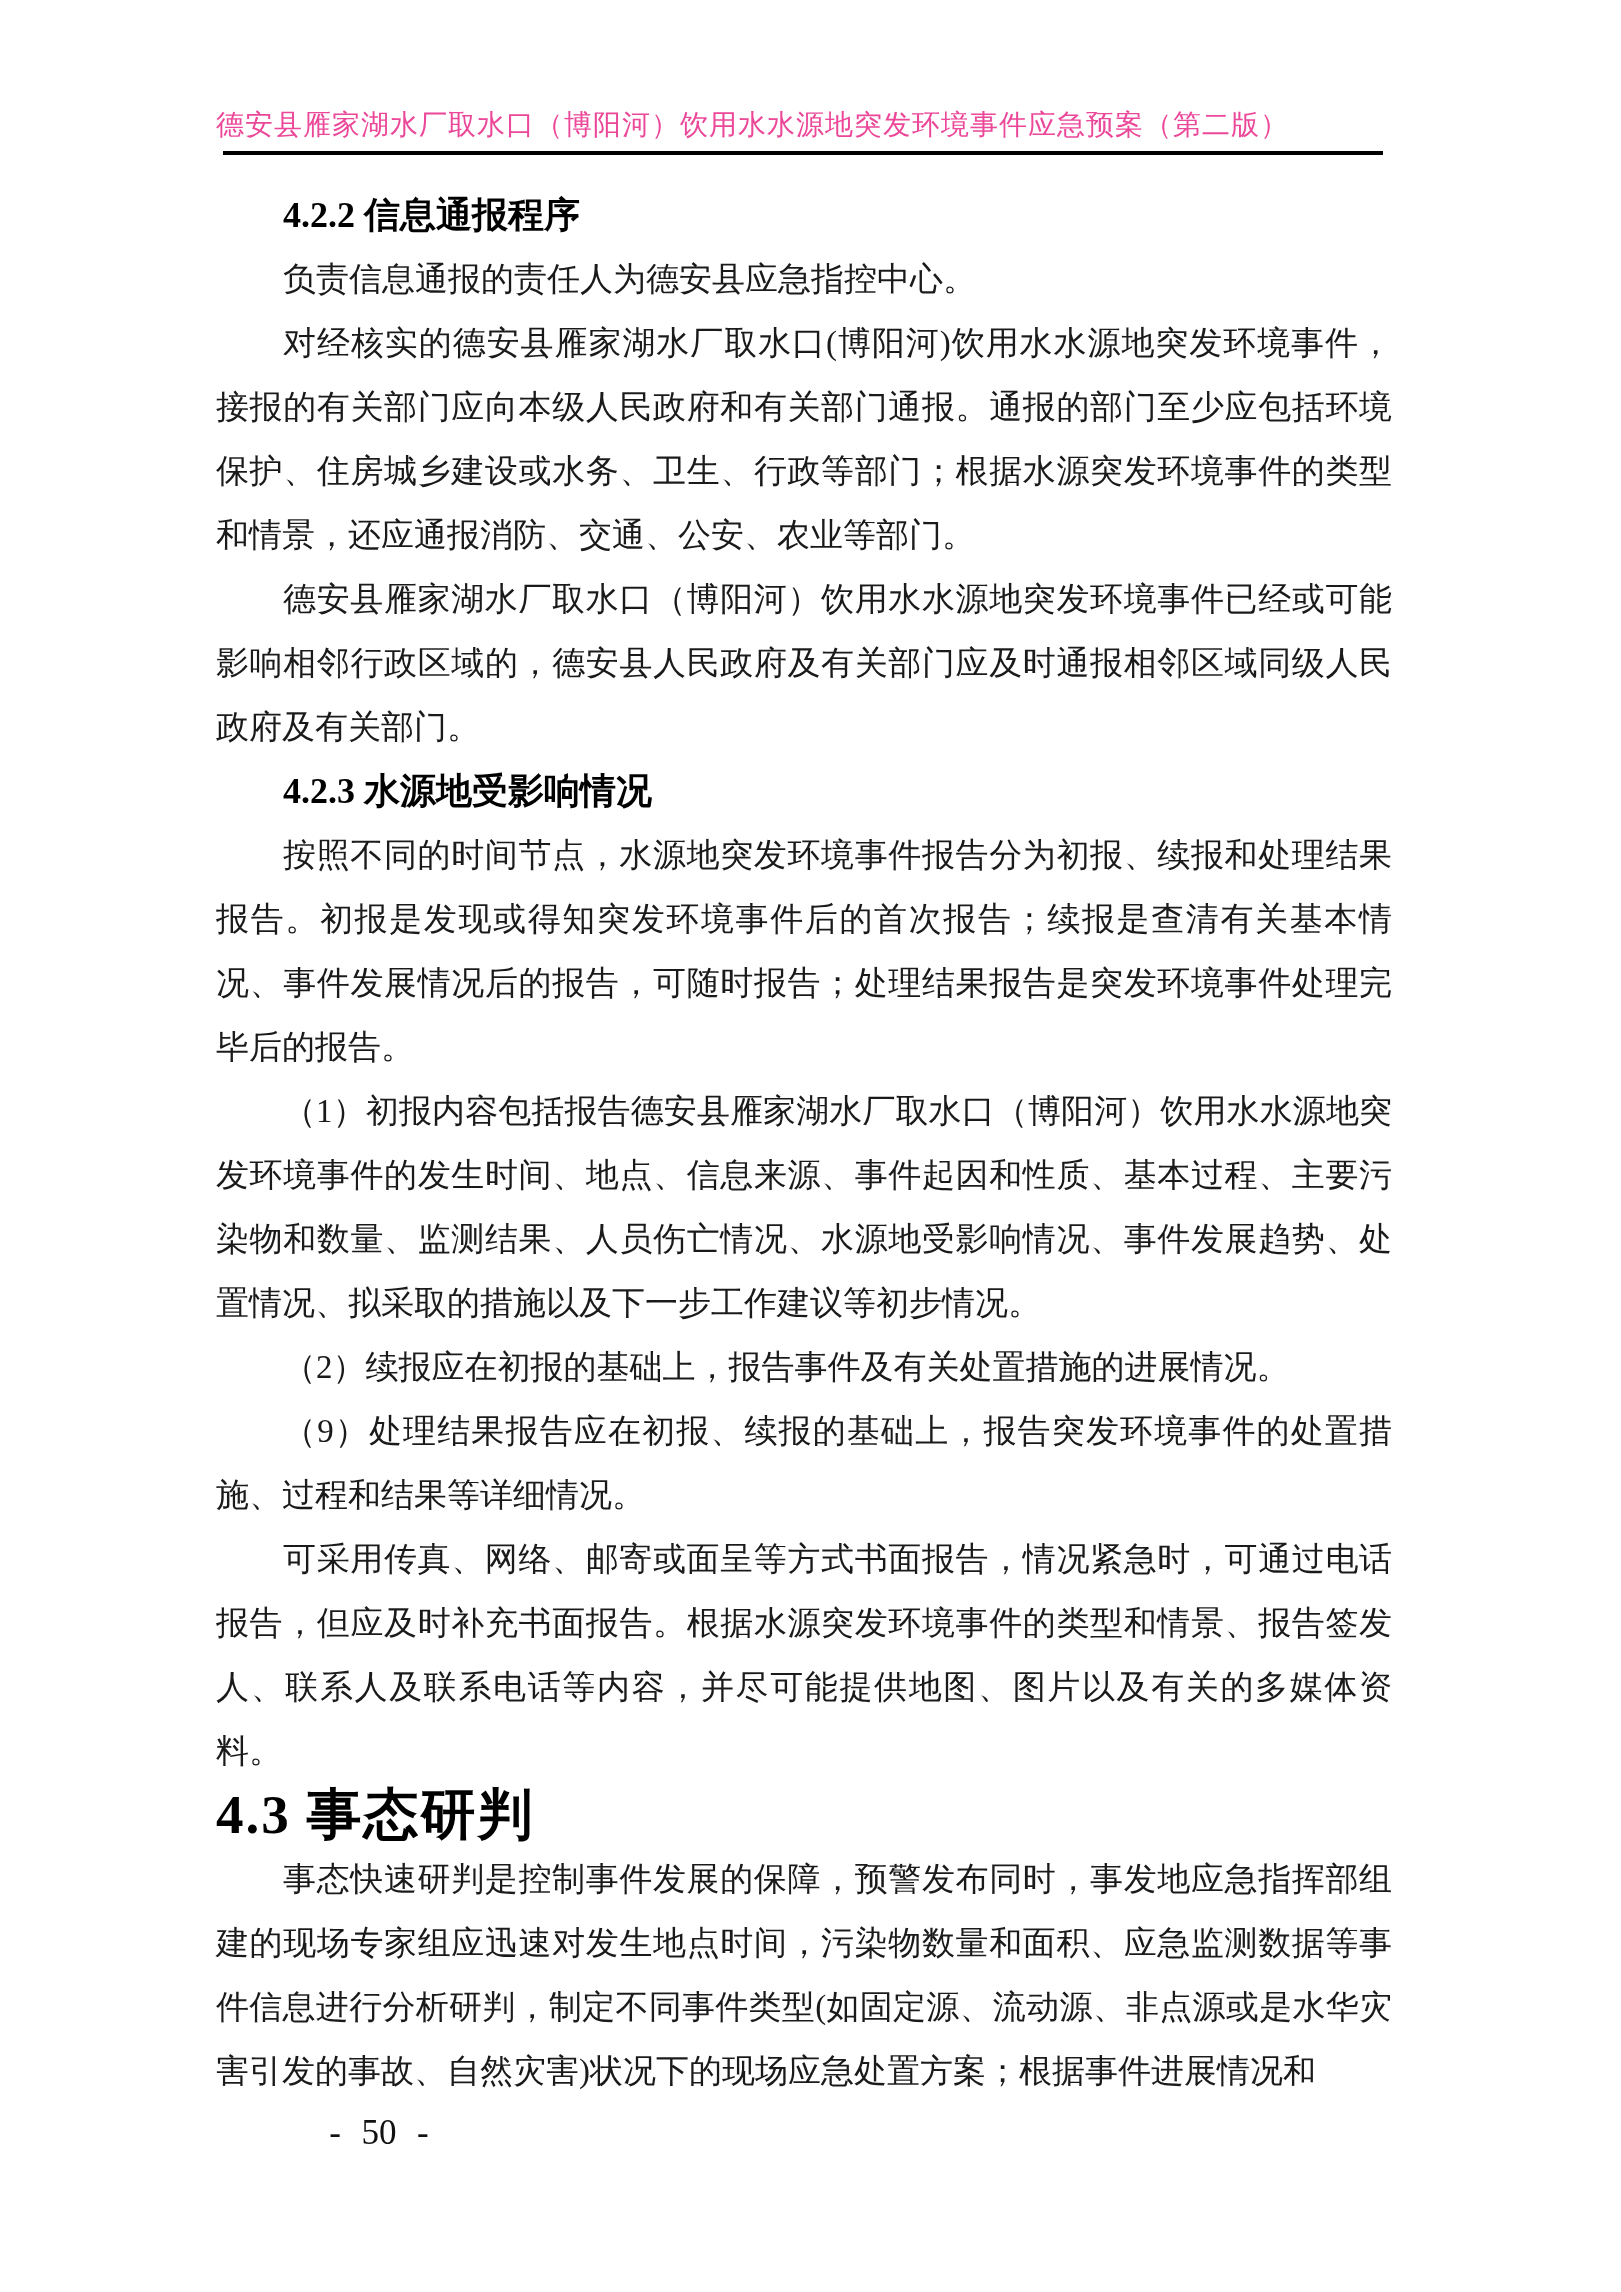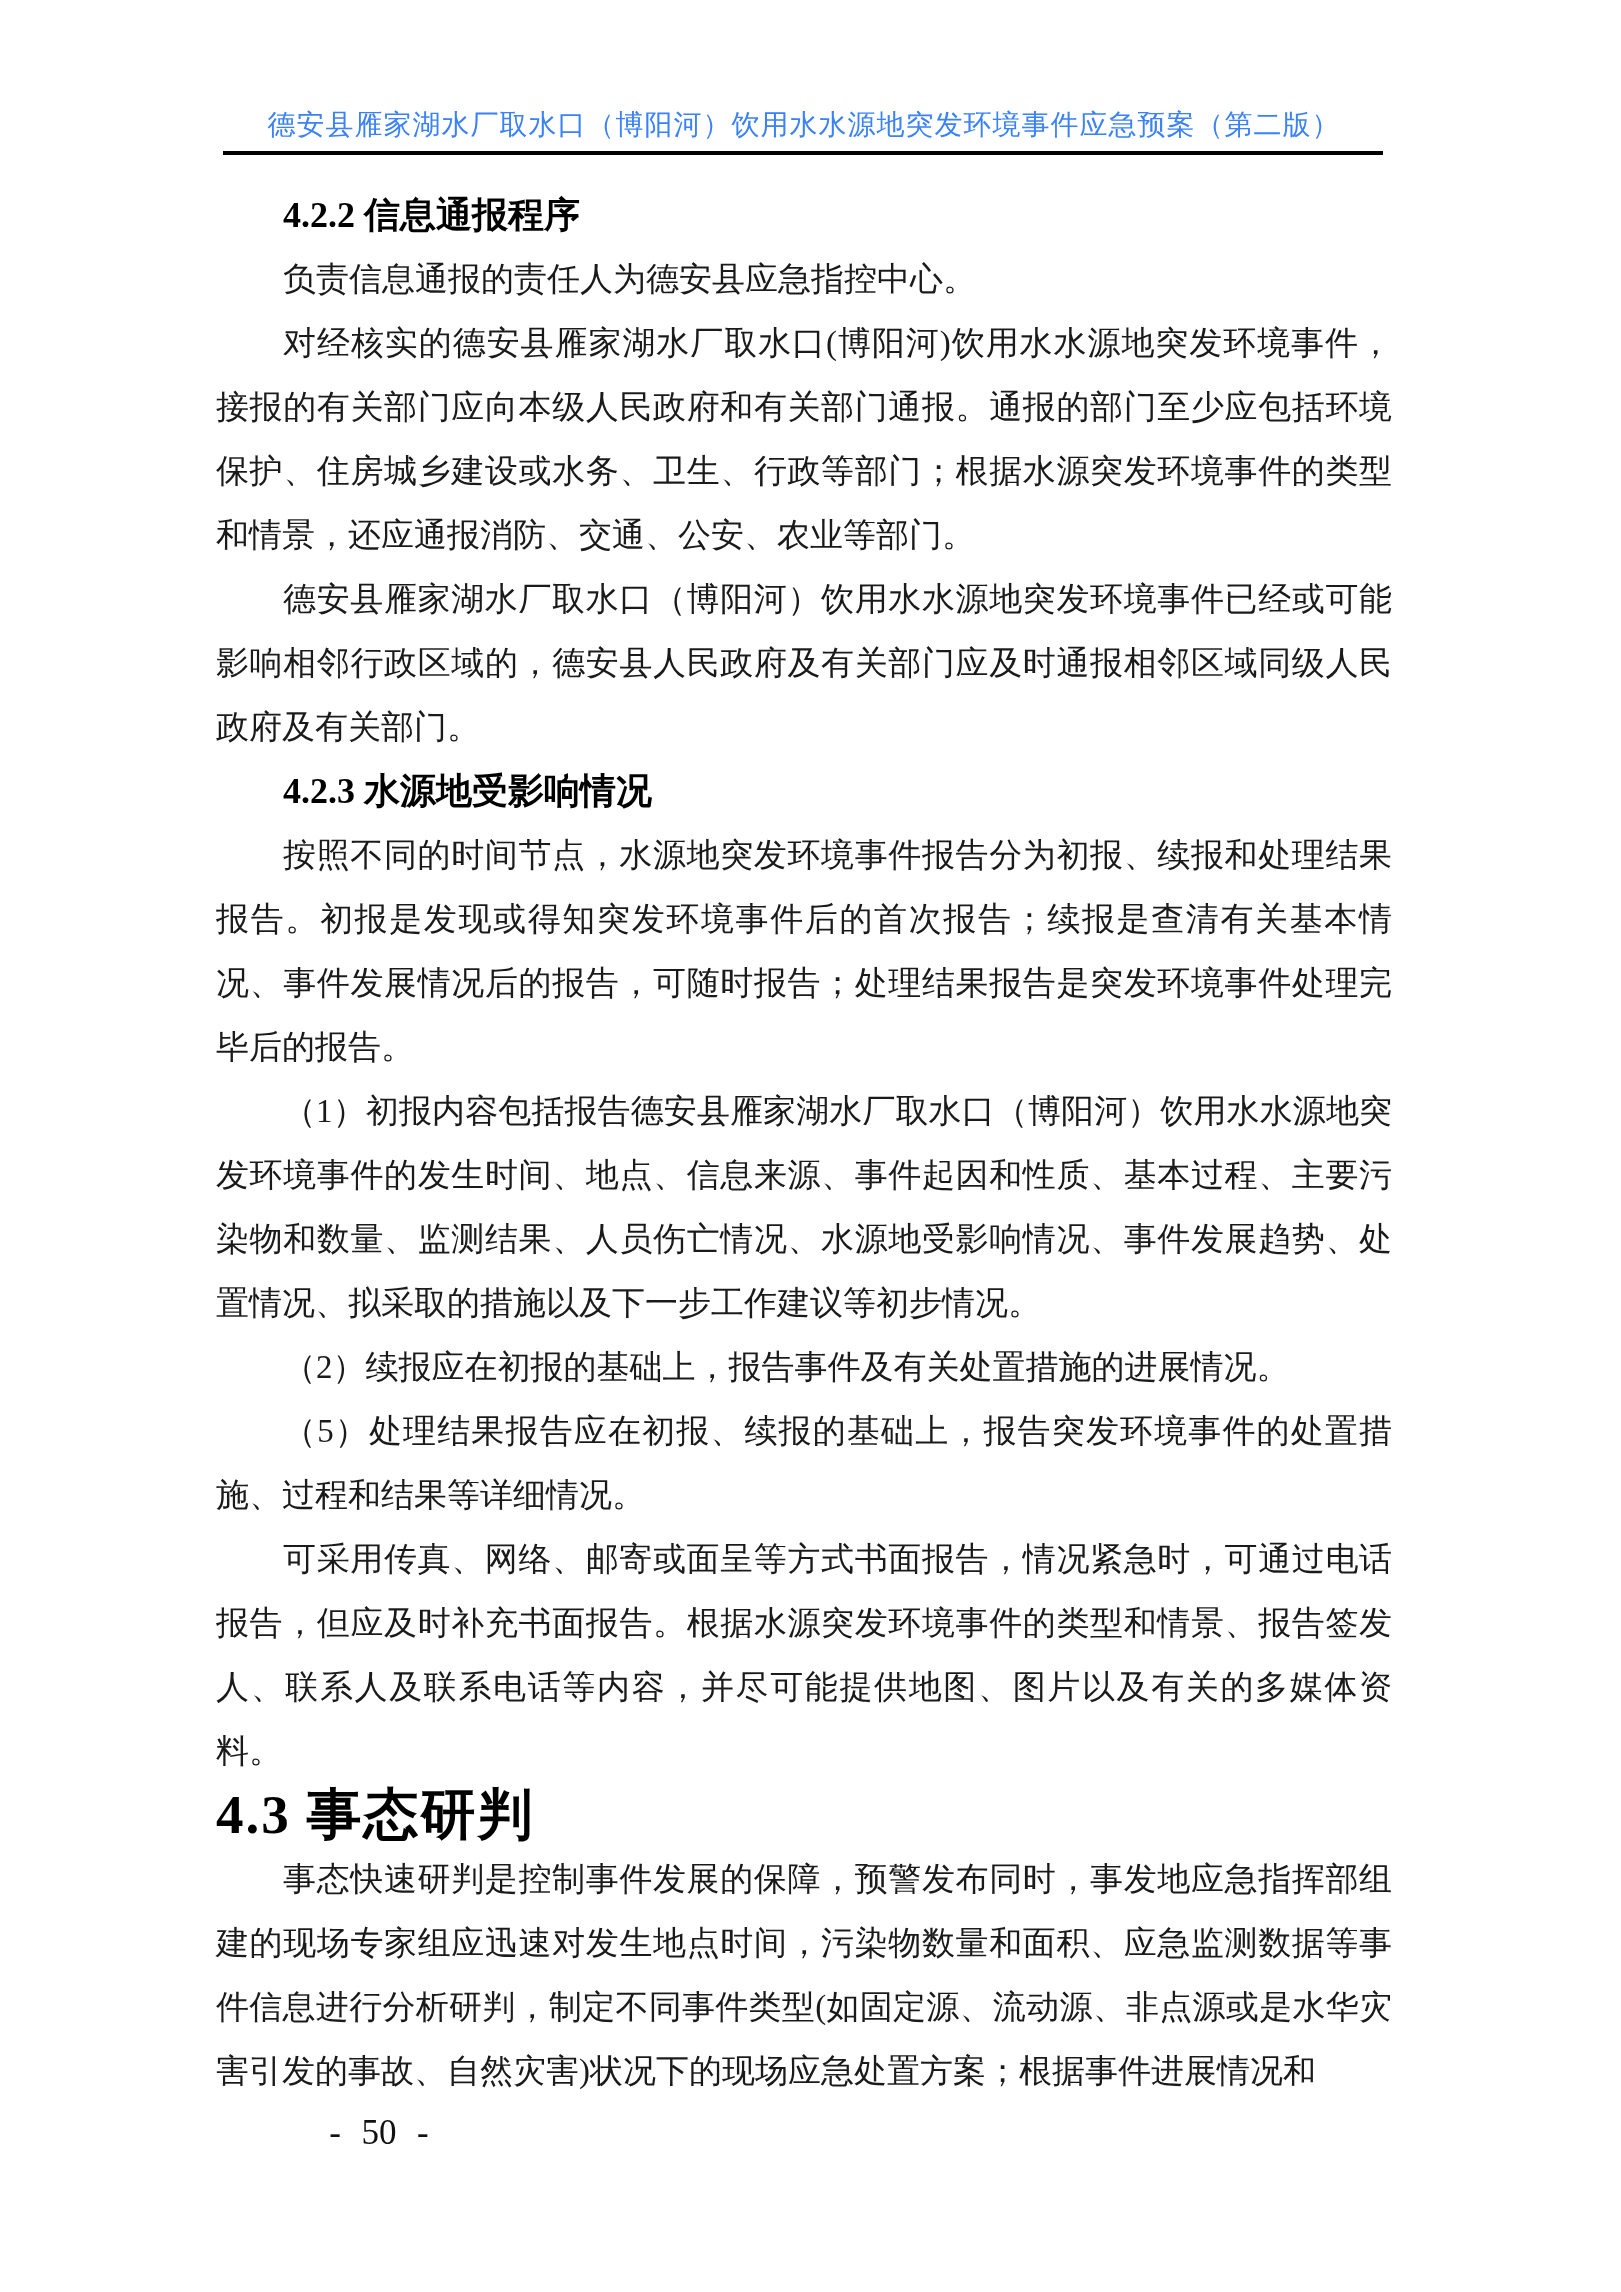--- a/index.html
+++ b/index.html
@@ -11,25 +11,24 @@
     background: #ffffff;
     color: #000000;
     font-family: "Liberation Serif", "DejaVu Serif", serif;
     overflow: hidden;
   }
   .doc-header-title {
     position: absolute;
     top: 108px;
     left: 216px;
     width: 1176px;
-    text-align: center;
     font-size: 28px;
     line-height: 33px;
     letter-spacing: 1px;
-    color: #3b82f6;
+    color: #ec4899;
   }
   .header-rule {
     position: absolute;
     top: 151px;
     left: 223px;
     width: 1160px;
     height: 3.9px;
     background: #000000;
   }
   .doc-content {
@@ -80,21 +79,21 @@
 
   <div class="doc-content">
     <div class="heading-sub">4.2.2 信息通报程序</div>
     <div class="para">负责信息通报的责任人为德安县应急指控中心。</div>
     <div class="para">对经核实的德安县雁家湖水厂取水口(博阳河)饮用水水源地突发环境事件，接报的有关部门应向本级人民政府和有关部门通报。通报的部门至少应包括环境保护、住房城乡建设或水务、卫生、行政等部门；根据水源突发环境事件的类型和情景，还应通报消防、交通、公安、农业等部门。</div>
     <div class="para">德安县雁家湖水厂取水口（博阳河）饮用水水源地突发环境事件已经或可能影响相邻行政区域的，德安县人民政府及有关部门应及时通报相邻区域同级人民政府及有关部门。</div>
     <div class="heading-sub">4.2.3 水源地受影响情况</div>
     <div class="para">按照不同的时间节点，水源地突发环境事件报告分为初报、续报和处理结果报告。初报是发现或得知突发环境事件后的首次报告；续报是查清有关基本情况、事件发展情况后的报告，可随时报告；处理结果报告是突发环境事件处理完毕后的报告。</div>
     <div class="para">（1）初报内容包括报告德安县雁家湖水厂取水口（博阳河）饮用水水源地突发环境事件的发生时间、地点、信息来源、事件起因和性质、基本过程、主要污染物和数量、监测结果、人员伤亡情况、水源地受影响情况、事件发展趋势、处置情况、拟采取的措施以及下一步工作建议等初步情况。</div>
     <div class="para">（2）续报应在初报的基础上，报告事件及有关处置措施的进展情况。</div>
-    <div class="para">（5）处理结果报告应在初报、续报的基础上，报告突发环境事件的处置措施、过程和结果等详细情况。</div>
+    <div class="para">（9）处理结果报告应在初报、续报的基础上，报告突发环境事件的处置措施、过程和结果等详细情况。</div>
     <div class="para">可采用传真、网络、邮寄或面呈等方式书面报告，情况紧急时，可通过电话报告，但应及时补充书面报告。根据水源突发环境事件的类型和情景、报告签发人、联系人及联系电话等内容，并尽可能提供地图、图片以及有关的多媒体资料。</div>
     <div class="heading-main">4.3 事态研判</div>
     <div class="para">事态快速研判是控制事件发展的保障，预警发布同时，事发地应急指挥部组建的现场专家组应迅速对发生地点时间，污染物数量和面积、应急监测数据等事件信息进行分析研判，制定不同事件类型(如固定源、流动源、非点源或是水华灾害引发的事故、自然灾害)状况下的现场应急处置方案；根据事件进展情况和</div>
   </div>
 
   <div class="page-number">- 50 -</div>
 
 </div>
 
 

